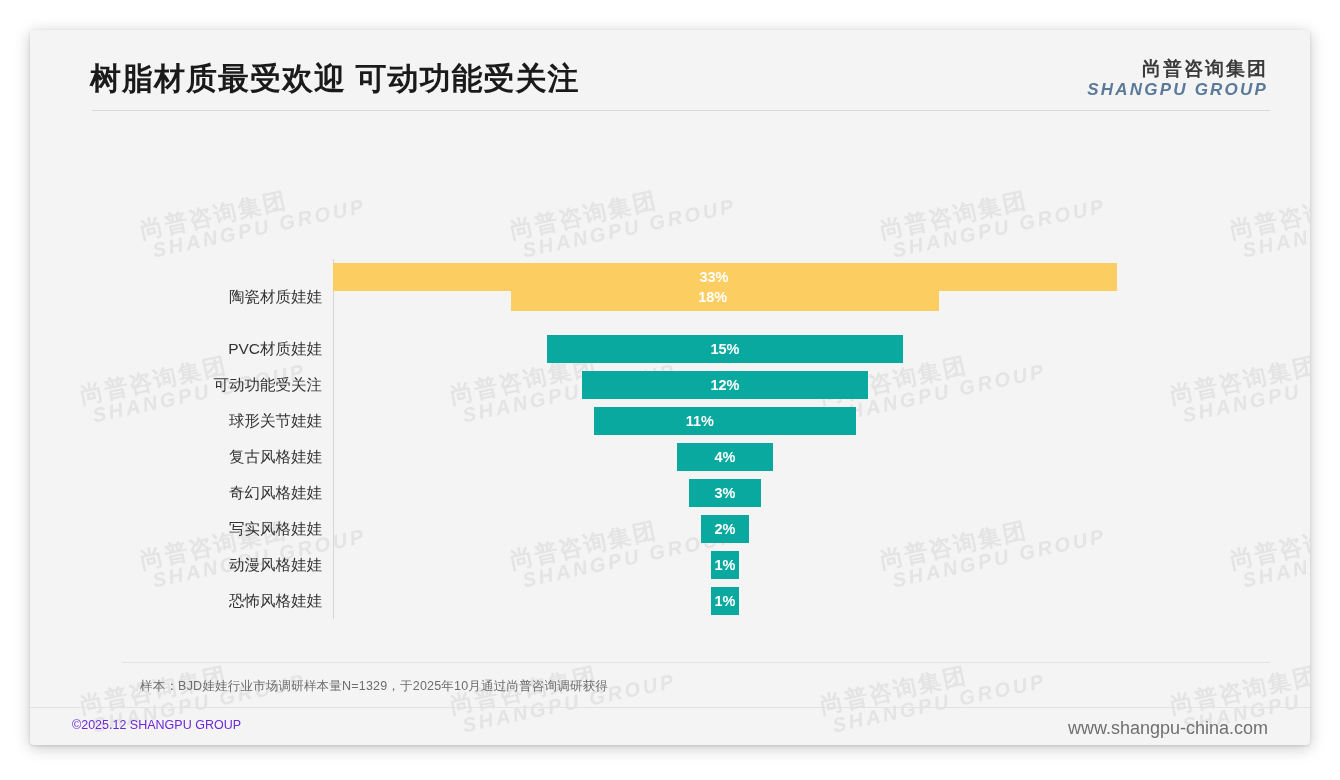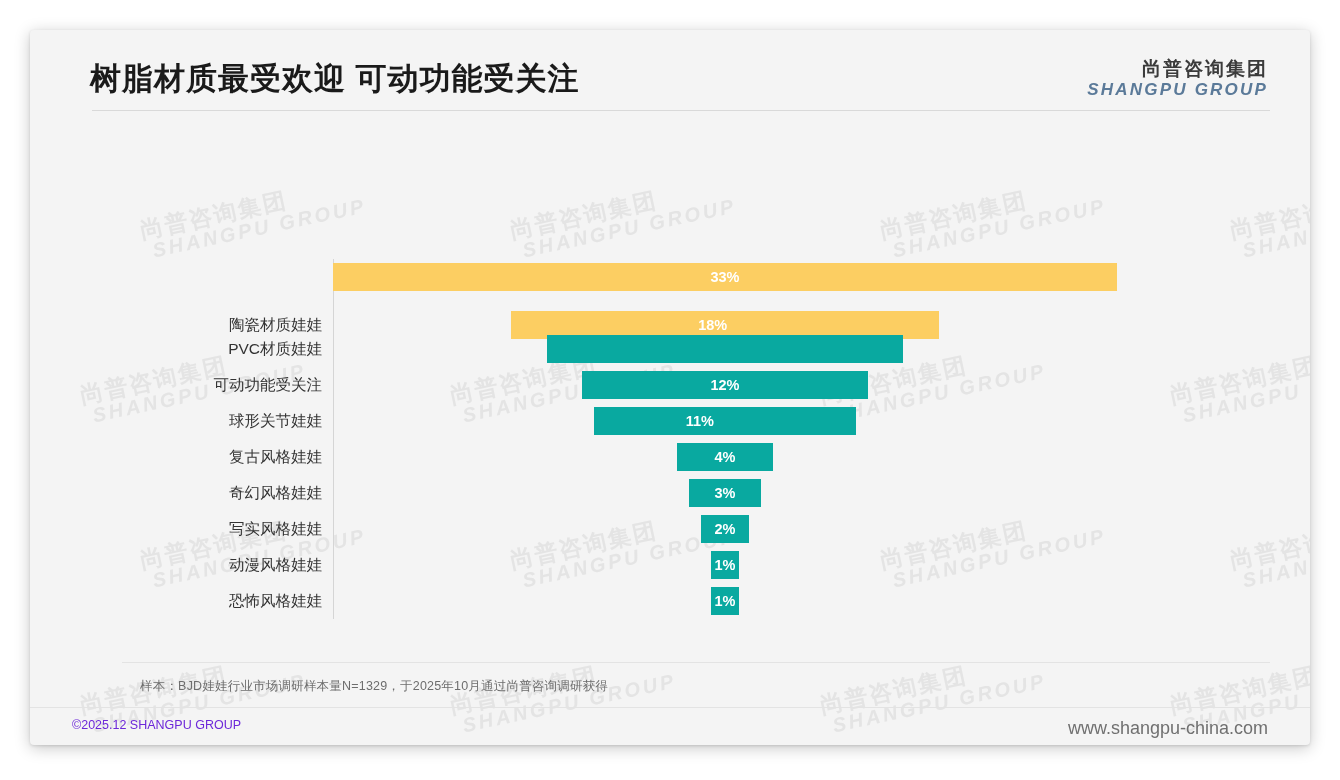--- a/index.html
+++ b/index.html
@@ -272,30 +272,31 @@
       <div id="logo-en">SHANGPU GROUP</div>
     </div>
   </div>
   <div id="header-rule"></div>
 
   <div id="chart-area">
     <div id="plot">
       <div id="axis-line" style="left: 233px;"></div>
     <div class="row" style="top: 0px;">
           <div class="bar" title="树脂材质娃娃 33%" style="left: 233px; width: 784px; background: rgb(252, 206, 98);"></div>
-          <div class="bar-value" style="left: 233px; width: 784px;">33%</div>
-        </div>
-        <div class="row" style="top: 48px; text-decoration: underline;">
+          <div class="bar-value" style="left: 222px; width: 784px;">33%</div>
+        </div>
+        <div class="row" style="top: 20px; text-decoration: underline;">
           <div class="row-label" style="width: 222px;">陶瓷材质娃娃</div>
           <div class="bar" title="陶瓷材质娃娃 18%" style="left: 411.182px; width: 427.636px; background: rgb(252, 206, 98);"></div>
           <div class="bar-value" style="left: 411.182px; width: 403px;">18%</div>
         </div>
         <div class="row" style="top: 72px;">
           <div class="row-label" style="width: 222px;">PVC材质娃娃</div>
           <div class="bar" title="PVC材质娃娃 15%" style="left: 446.818px; width: 356.364px; background: rgb(9, 169, 160);"></div>
+          <div class="bar-value" style="left: 446.818px; width: 356.364px;">15%</div>
         </div>
         <div class="row" style="top: 108px;">
           <div class="row-label" style="width: 222px;">可动功能受关注</div>
           <div class="bar" title="可动关节娃娃 12%" style="left: 482.455px; width: 285.091px; background: rgb(9, 169, 160);"></div>
           <div class="bar-value" style="left: 482.455px; width: 285.091px;">12%</div>
         </div>
         <div class="row" style="top: 144px;">
           <div class="row-label" style="width: 222px;">球形关节娃娃</div>
           <div class="bar" title="球形关节娃娃 11%" style="left: 494.333px; width: 261.333px; background: rgb(9, 169, 160);"></div>
           <div class="bar-value" style="left: 494.333px; width: 211px;">11%</div>

